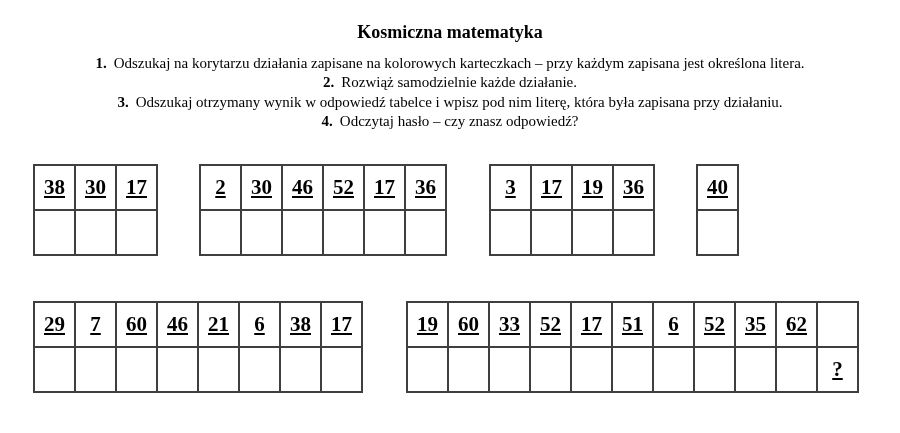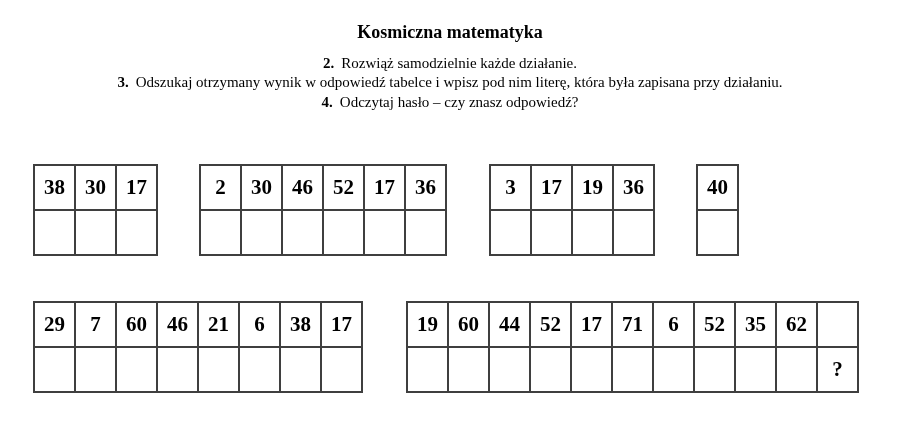--- a/index.html
+++ b/index.html
@@ -40,20 +40,21 @@
   }
   .instr-num {
     font-weight: bold;
     margin-right: 7px;
   }
   .tbl-anchor {
     position: absolute;
   }
   table.grid {
     border-collapse: collapse;
+    text-decoration: underline;
   }
   table.grid td {
     border: 2px solid #3f3f3f;
     width: 39px;
     min-width: 39px;
     max-width: 39px;
     height: 43px;
     padding: 0;
     text-align: center;
     vertical-align: middle;
@@ -66,20 +67,23 @@
 </style>
 </head>
 <body>
 
 <div class="page">
 
   <div class="title">Kosmiczna matematyka</div>
 
   <div class="instructions">
     <div class="instr-line">
+      <span class="instr-num">1.</span><span class="instr-text">Odszukaj na korytarzu działania zapisane na kolorowych karteczkach – przy każdym zapisana jest określona litera.</span>
+    </div>
+    <div class="instr-line">
       <span class="instr-num">2.</span><span class="instr-text">Rozwiąż samodzielnie każde działanie.</span>
     </div>
     <div class="instr-line">
       <span class="instr-num">3.</span><span class="instr-text">Odszukaj otrzymany wynik w odpowiedź tabelce i wpisz pod nim literę, która była zapisana przy działaniu.</span>
     </div>
     <div class="instr-line">
       <span class="instr-num">4.</span><span class="instr-text">Odczytaj hasło – czy znasz odpowiedź?</span>
     </div>
   </div>
 
@@ -176,24 +180,24 @@
           </tr>
         </tbody>
       </table>
     </div>
   <div class="tbl-anchor" style="left:406px; top:301px;">
       <table class="grid">
         <tbody>
           <tr>
             <td>19</td>
             <td>60</td>
-            <td>44</td>
+            <td>33</td>
             <td>52</td>
             <td>17</td>
-            <td>71</td>
+            <td>51</td>
             <td>6</td>
             <td>52</td>
             <td>35</td>
             <td>62</td>
             <td></td>
           </tr>
           <tr>
             <td></td>
             <td></td>
             <td></td>

